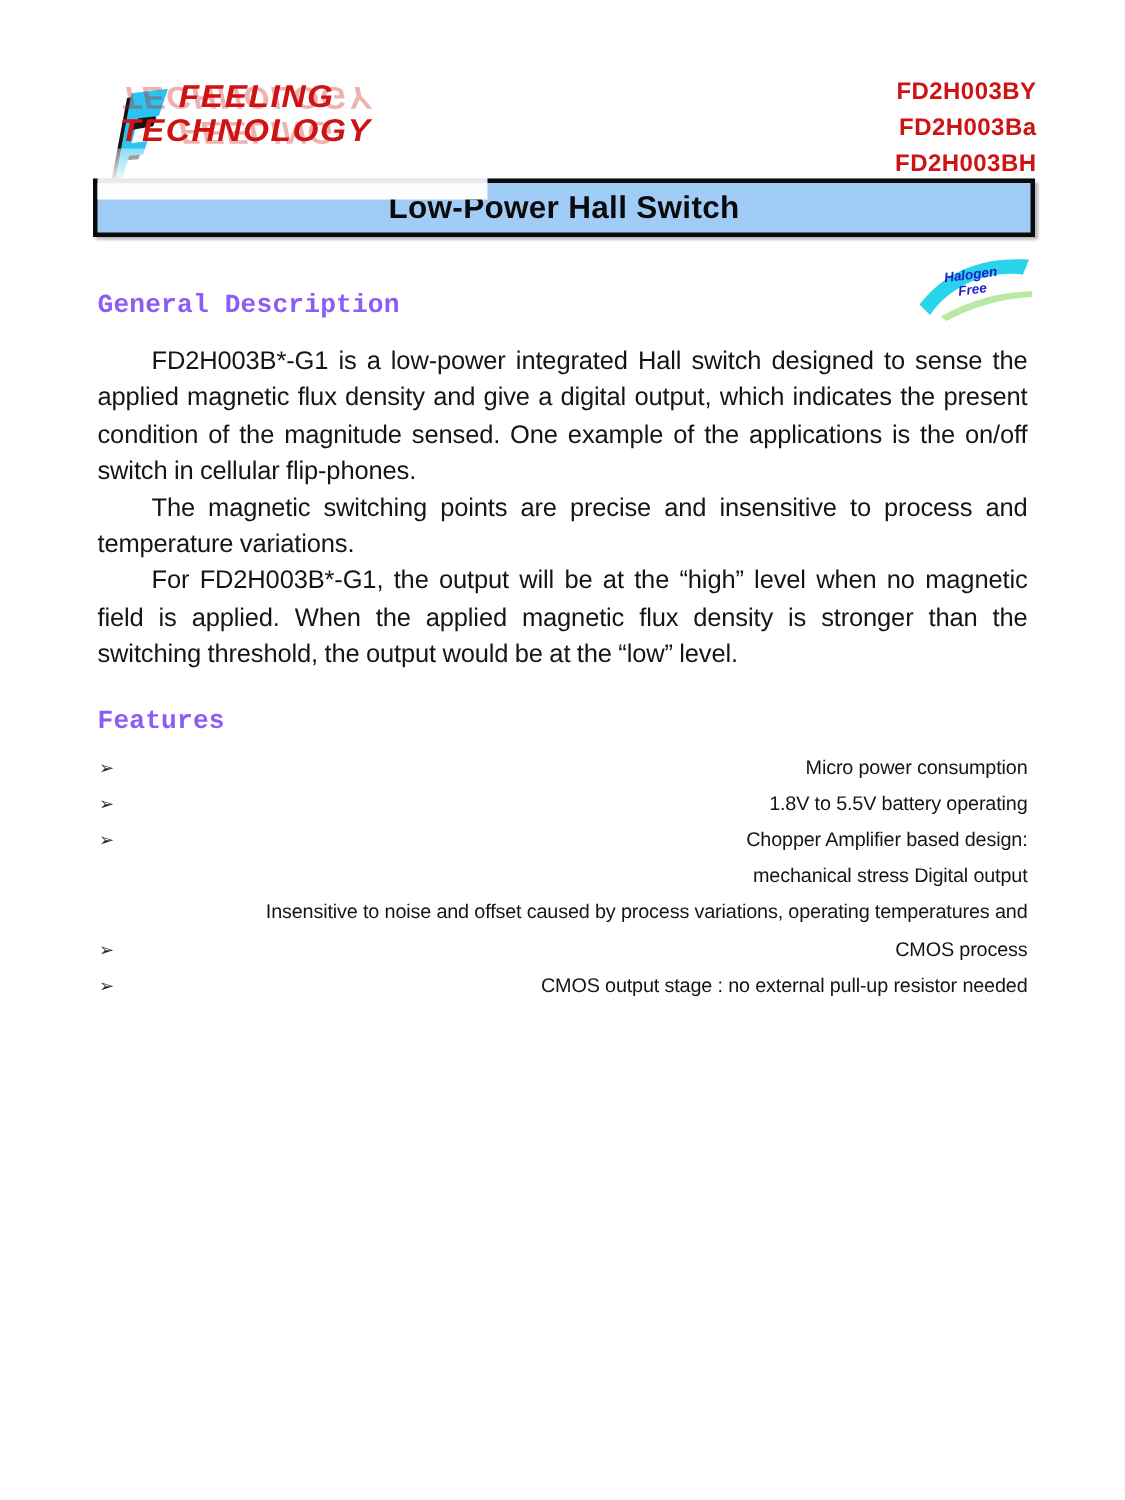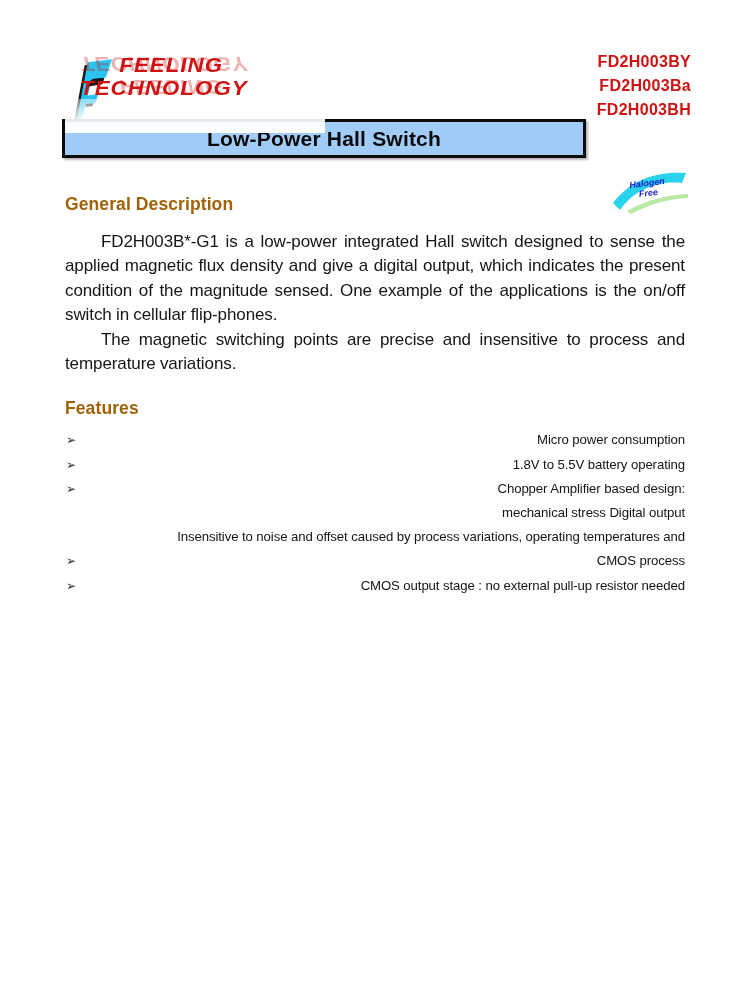--- a/index.html
+++ b/index.html
@@ -34,39 +34,39 @@
   }
 
   .partnums {
     position:absolute; right:59px; top:50px; text-align:right;
     font-weight:bold; font-size:16px; line-height:24px;
     color:var(--brand_red,#c00505); letter-spacing:.3px;
   }
 
   
   .banner {
-    position:absolute; left:62px; top:119px; width:524px; height:39px;
+    position:absolute; left:62px; top:119px; width:628px; height:39px;
     background:var(--banner_bg,#a2ccf8); border:3px solid #0b0b0b;
     display:flex; align-items:center; justify-content:center;
     box-shadow:2px 2px 2px rgba(0,0,0,.3);
   }
   .banner span { font-size:21px; font-weight:bold; color:#0b0b0b; letter-spacing:.2px; }
 
   
   .badge { position:absolute; left:610px; top:166px; width:80px; height:50px; }
   .badge svg { position:absolute; left:0; top:0; }
   .badge-text {
     position:absolute; left:20px; top:13px; z-index:2; text-align:center;
     color:var(--badge_blue,#1d1dc8); font-style:italic; font-weight:bold;
     font-size:9px; line-height:9.5px; transform:rotate(-7deg); white-space:nowrap;
   }
 
   
   .content { position:absolute; left:65px; top:194px; width:620px; }
-  h2 { font-size:17.5px; font-weight:bold; color:#a16207; margin:0 0 15px 0; letter-spacing:.1px; }
+  h2 { font-size:17.5px; font-weight:bold; color:#8b5cf6; margin:0 0 15px 0; letter-spacing:.1px;font-family:Liberation Mono, monospace; }
   .para {
     font-size:17px; line-height:24.4px; text-align:justify; text-indent:36px;
     letter-spacing:-.1px; word-spacing:-.3px; color:#151515;
   }
   .features-h { margin-top:22px; margin-bottom:9px; }
   ul.features { list-style:none; font-size:13.2px; line-height:24.2px; letter-spacing:-.1px; color:#151515; }
   ul.features li { display:flex; align-items:baseline; }
   .blt { width:26px; flex:none; font-size:12px; padding-left:1px; color:#2b2b2b; }
   .ftext { flex:1;text-align:right; }
 </style>
@@ -110,20 +110,21 @@
     <div class="badge-text">
       <div>Halogen</div>
       <div>Free</div>
     </div>
   </div>
 
   <main class="content">
     <h2>General Description</h2>
     <p class="para">FD2H003B*-G1 is a low-power integrated Hall switch designed to sense the applied magnetic flux density and give a digital output, which indicates the present condition of the magnitude sensed. One example of the applications is the on/off switch in cellular flip-phones.</p>
     <p class="para">The magnetic switching points are precise and insensitive to process and temperature variations.</p>
+    <p class="para">For FD2H003B*-G1, the output will be at the “high” level when no magnetic field is applied. When the applied magnetic flux density is stronger than the switching threshold, the output would be at the “low” level.</p>
 
     <h2 class="features-h">Features</h2>
     <ul class="features">
       <li>
         <span class="blt">➢</span>
         <span class="ftext">Micro power consumption</span>
       </li>
       <li>
         <span class="blt">➢</span>
         <span class="ftext">1.8V to 5.5V battery operating</span>

